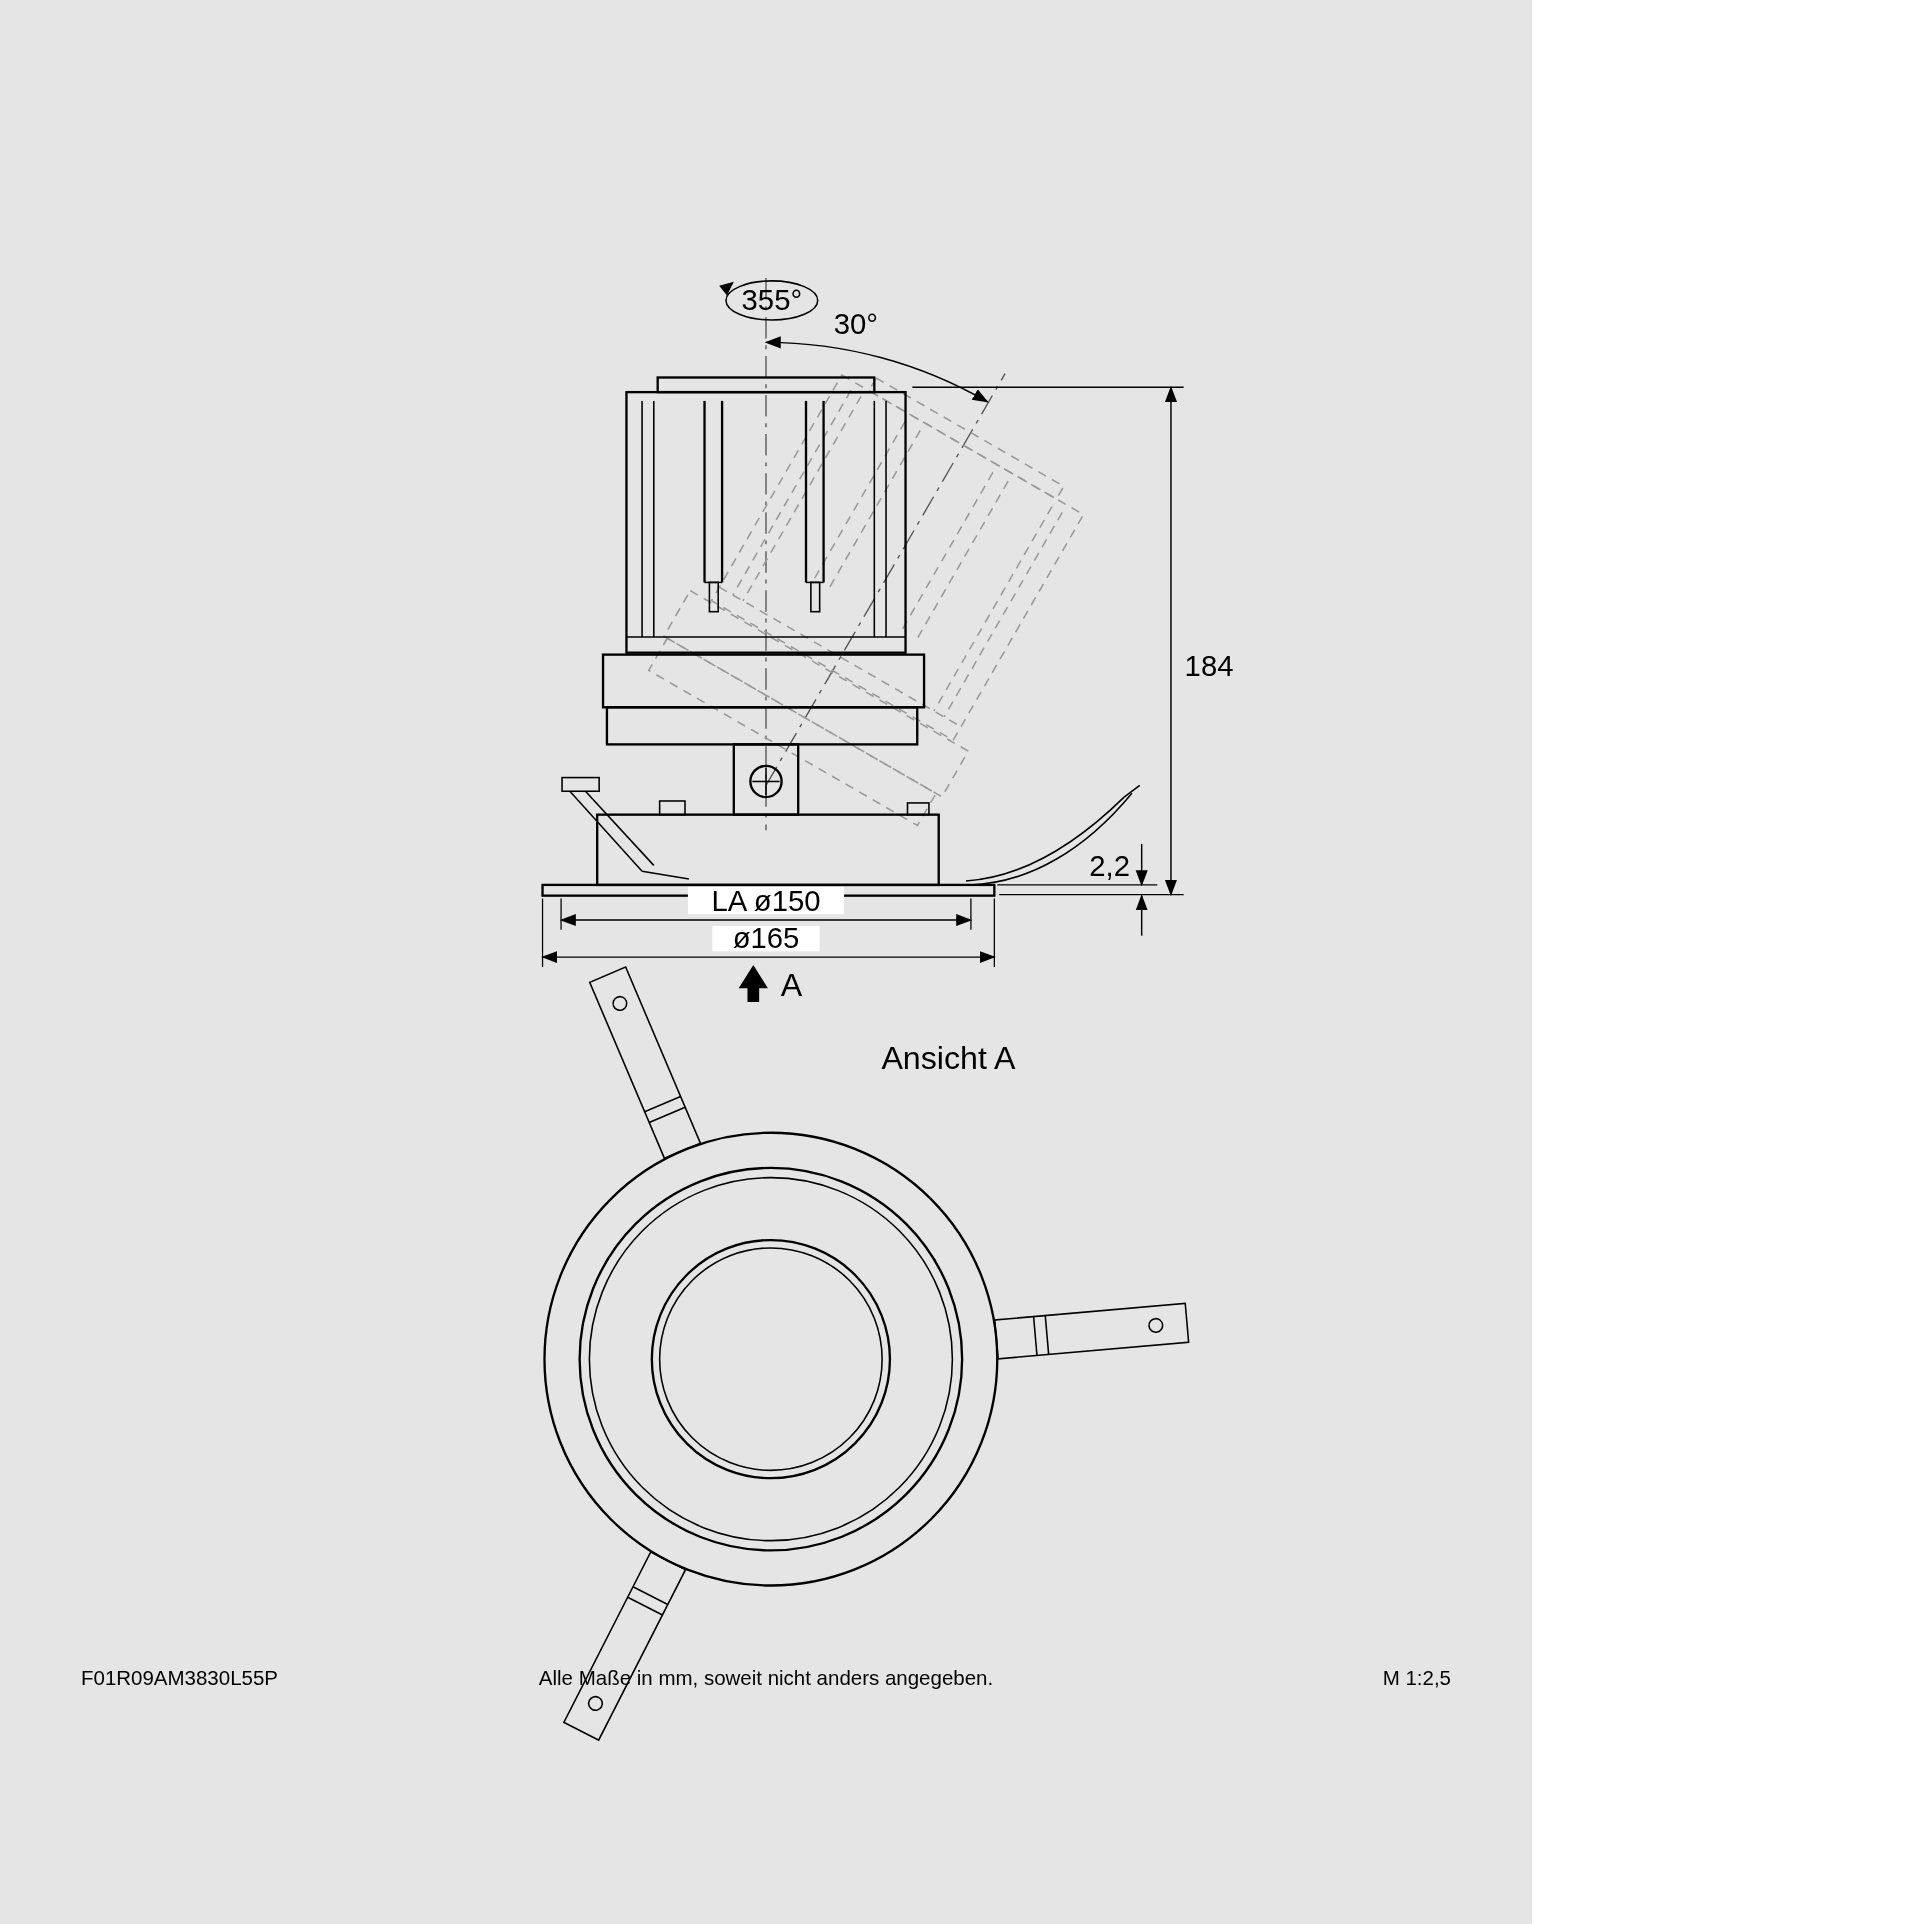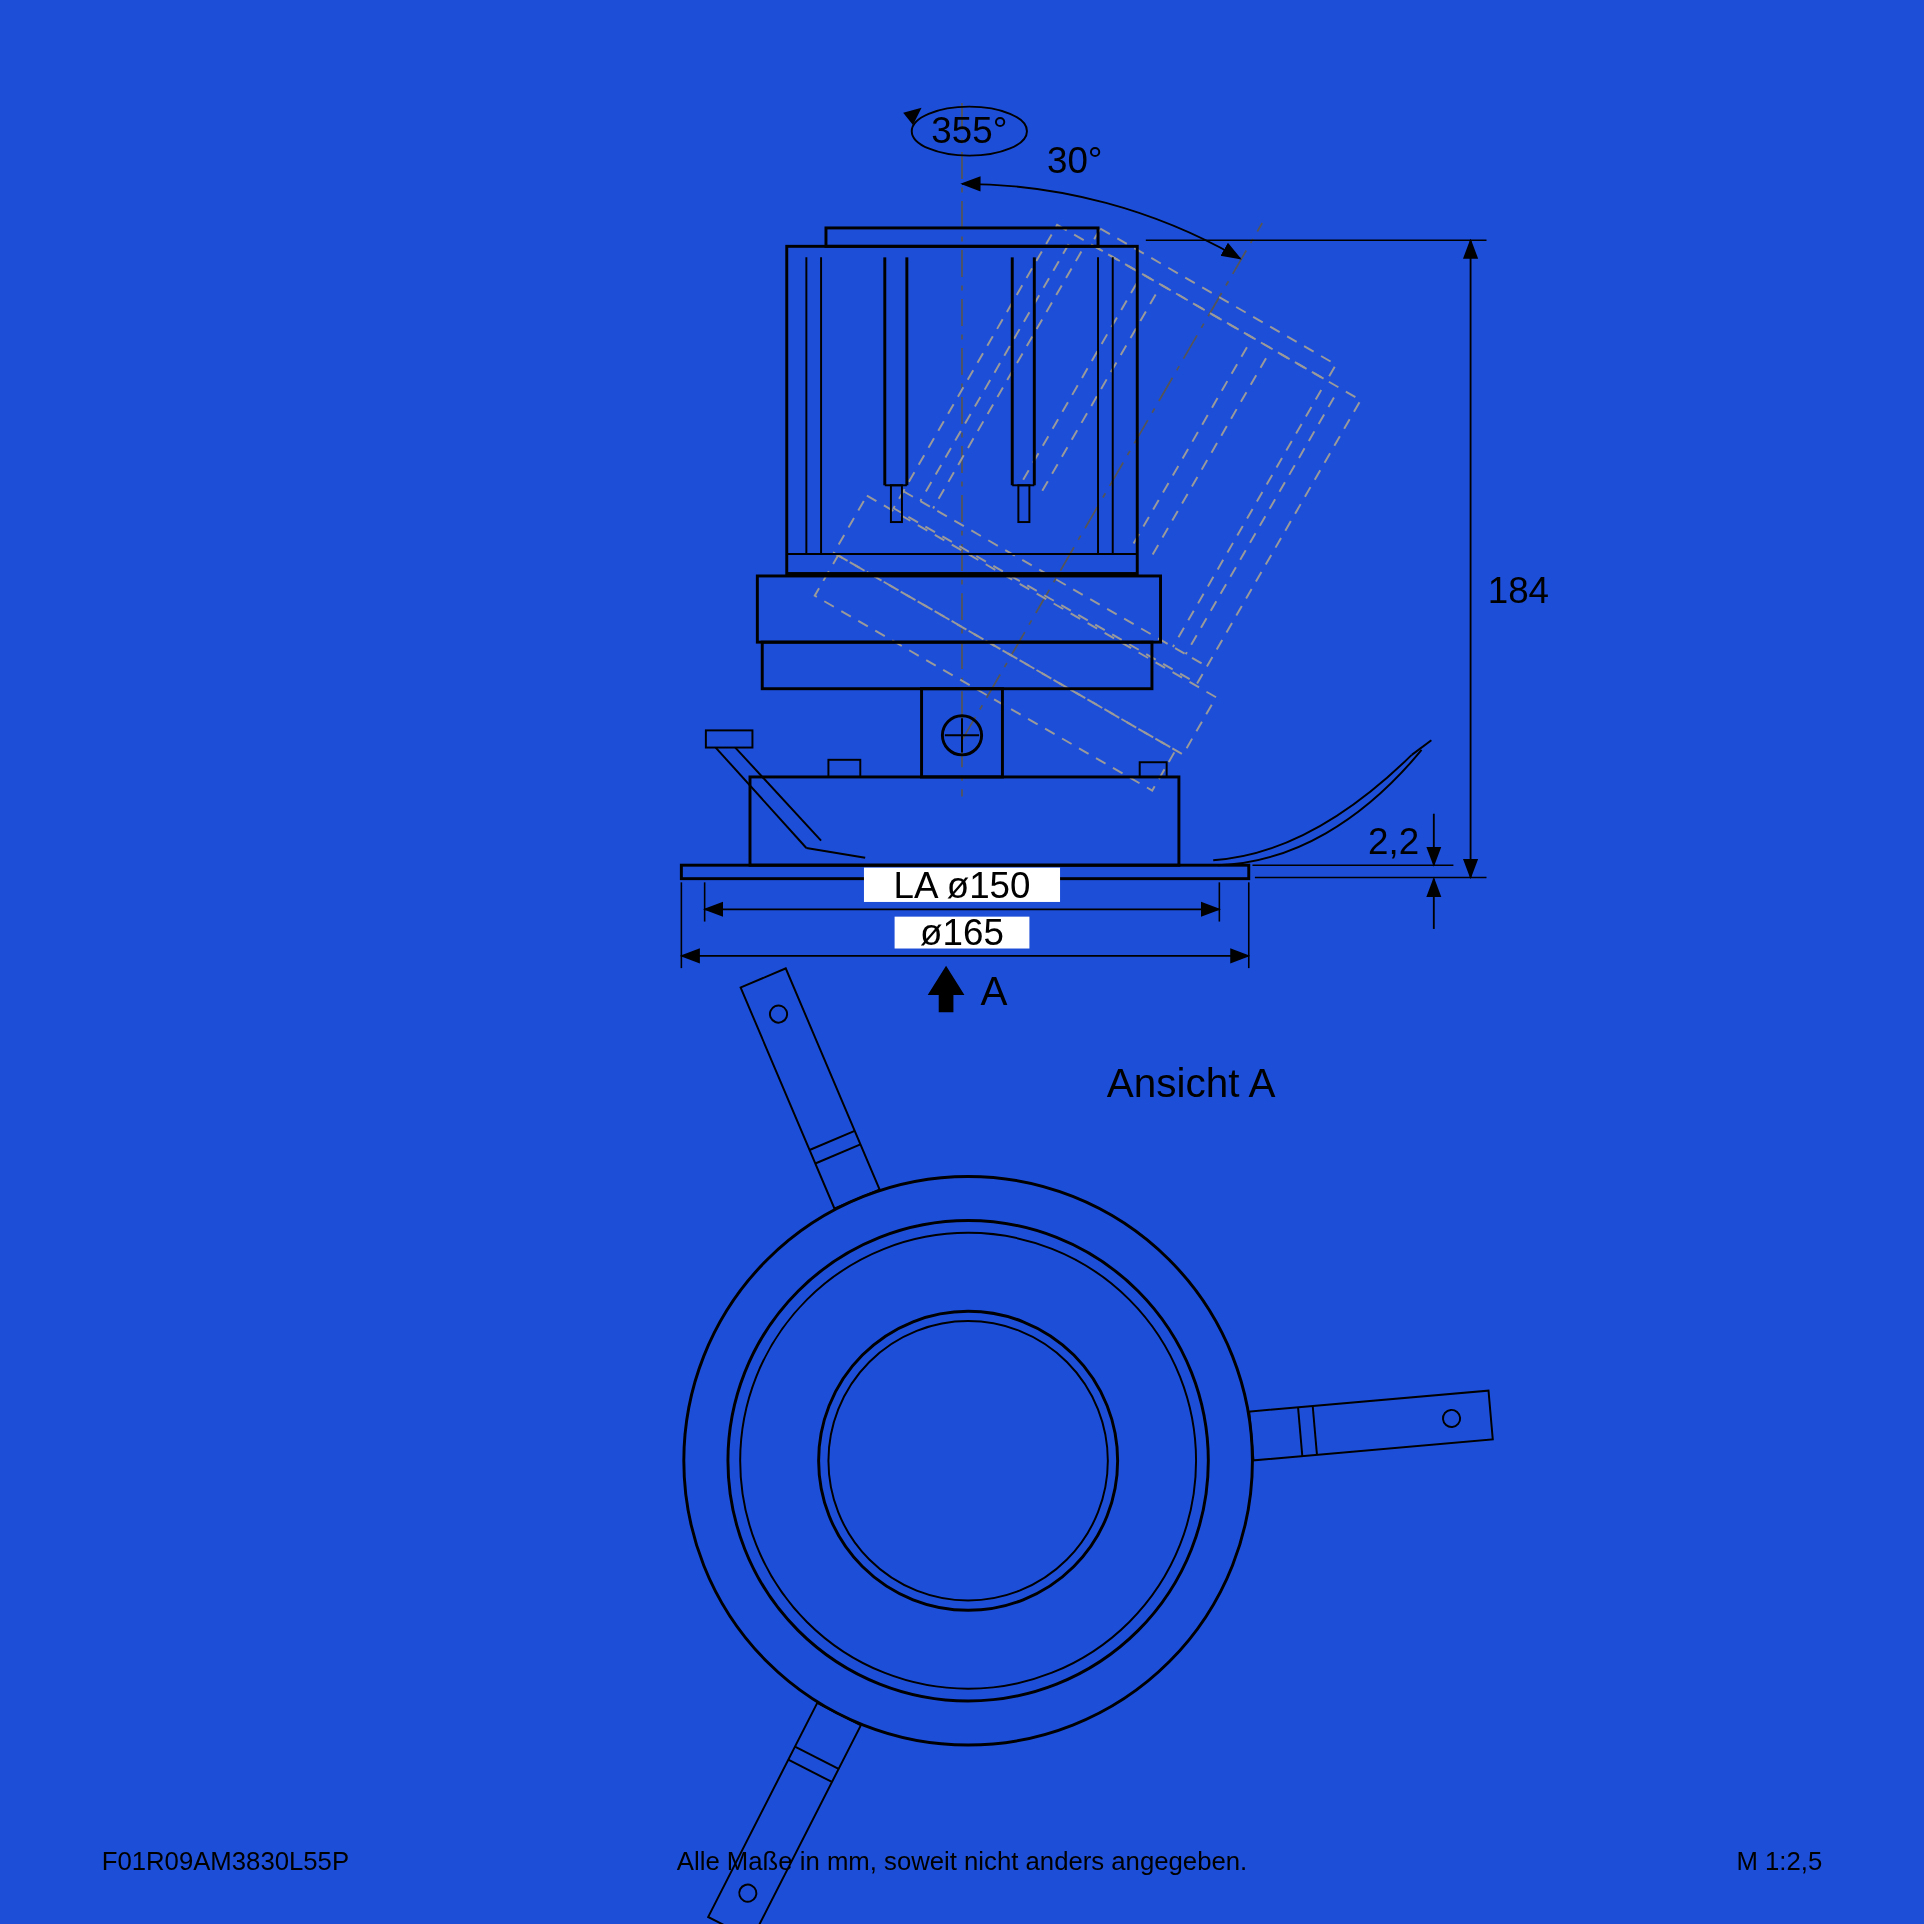--- a/index.html
+++ b/index.html
@@ -1,17 +1,17 @@
 <!DOCTYPE html>
 <html style="font-size:13px"><head>
 <meta charset="utf-8">
 <style>
   html,body{margin:0;padding:0;background:#ffffff;}
   .sheet{
-    width:1924px;height:1924px;background:#1d4ed8;position:relative;
+    width:1532px;height:1924px;background:#e5e5e5;position:relative;
     font-family:"Liberation Sans", sans-serif;
   }
   svg{width:100%;height:100%;display:block;}
   
   .ln   {stroke:#000;stroke-width:2.4;fill:none;stroke-linecap:butt;stroke-linejoin:miter;}
   .ln-thin{stroke:#000;stroke-width:1.6;fill:none;}
   .dim  {stroke:#000;stroke-width:1.5;fill:none;}
   .ext  {stroke:#000;stroke-width:1.3;fill:none;}
   .cl   {stroke:#555;stroke-width:1.4;fill:none;stroke-dasharray:22 7 4 7;}
   .ghost{stroke:#9a9a9a;stroke-width:1.6;fill:none;stroke-dasharray:9 7;}

